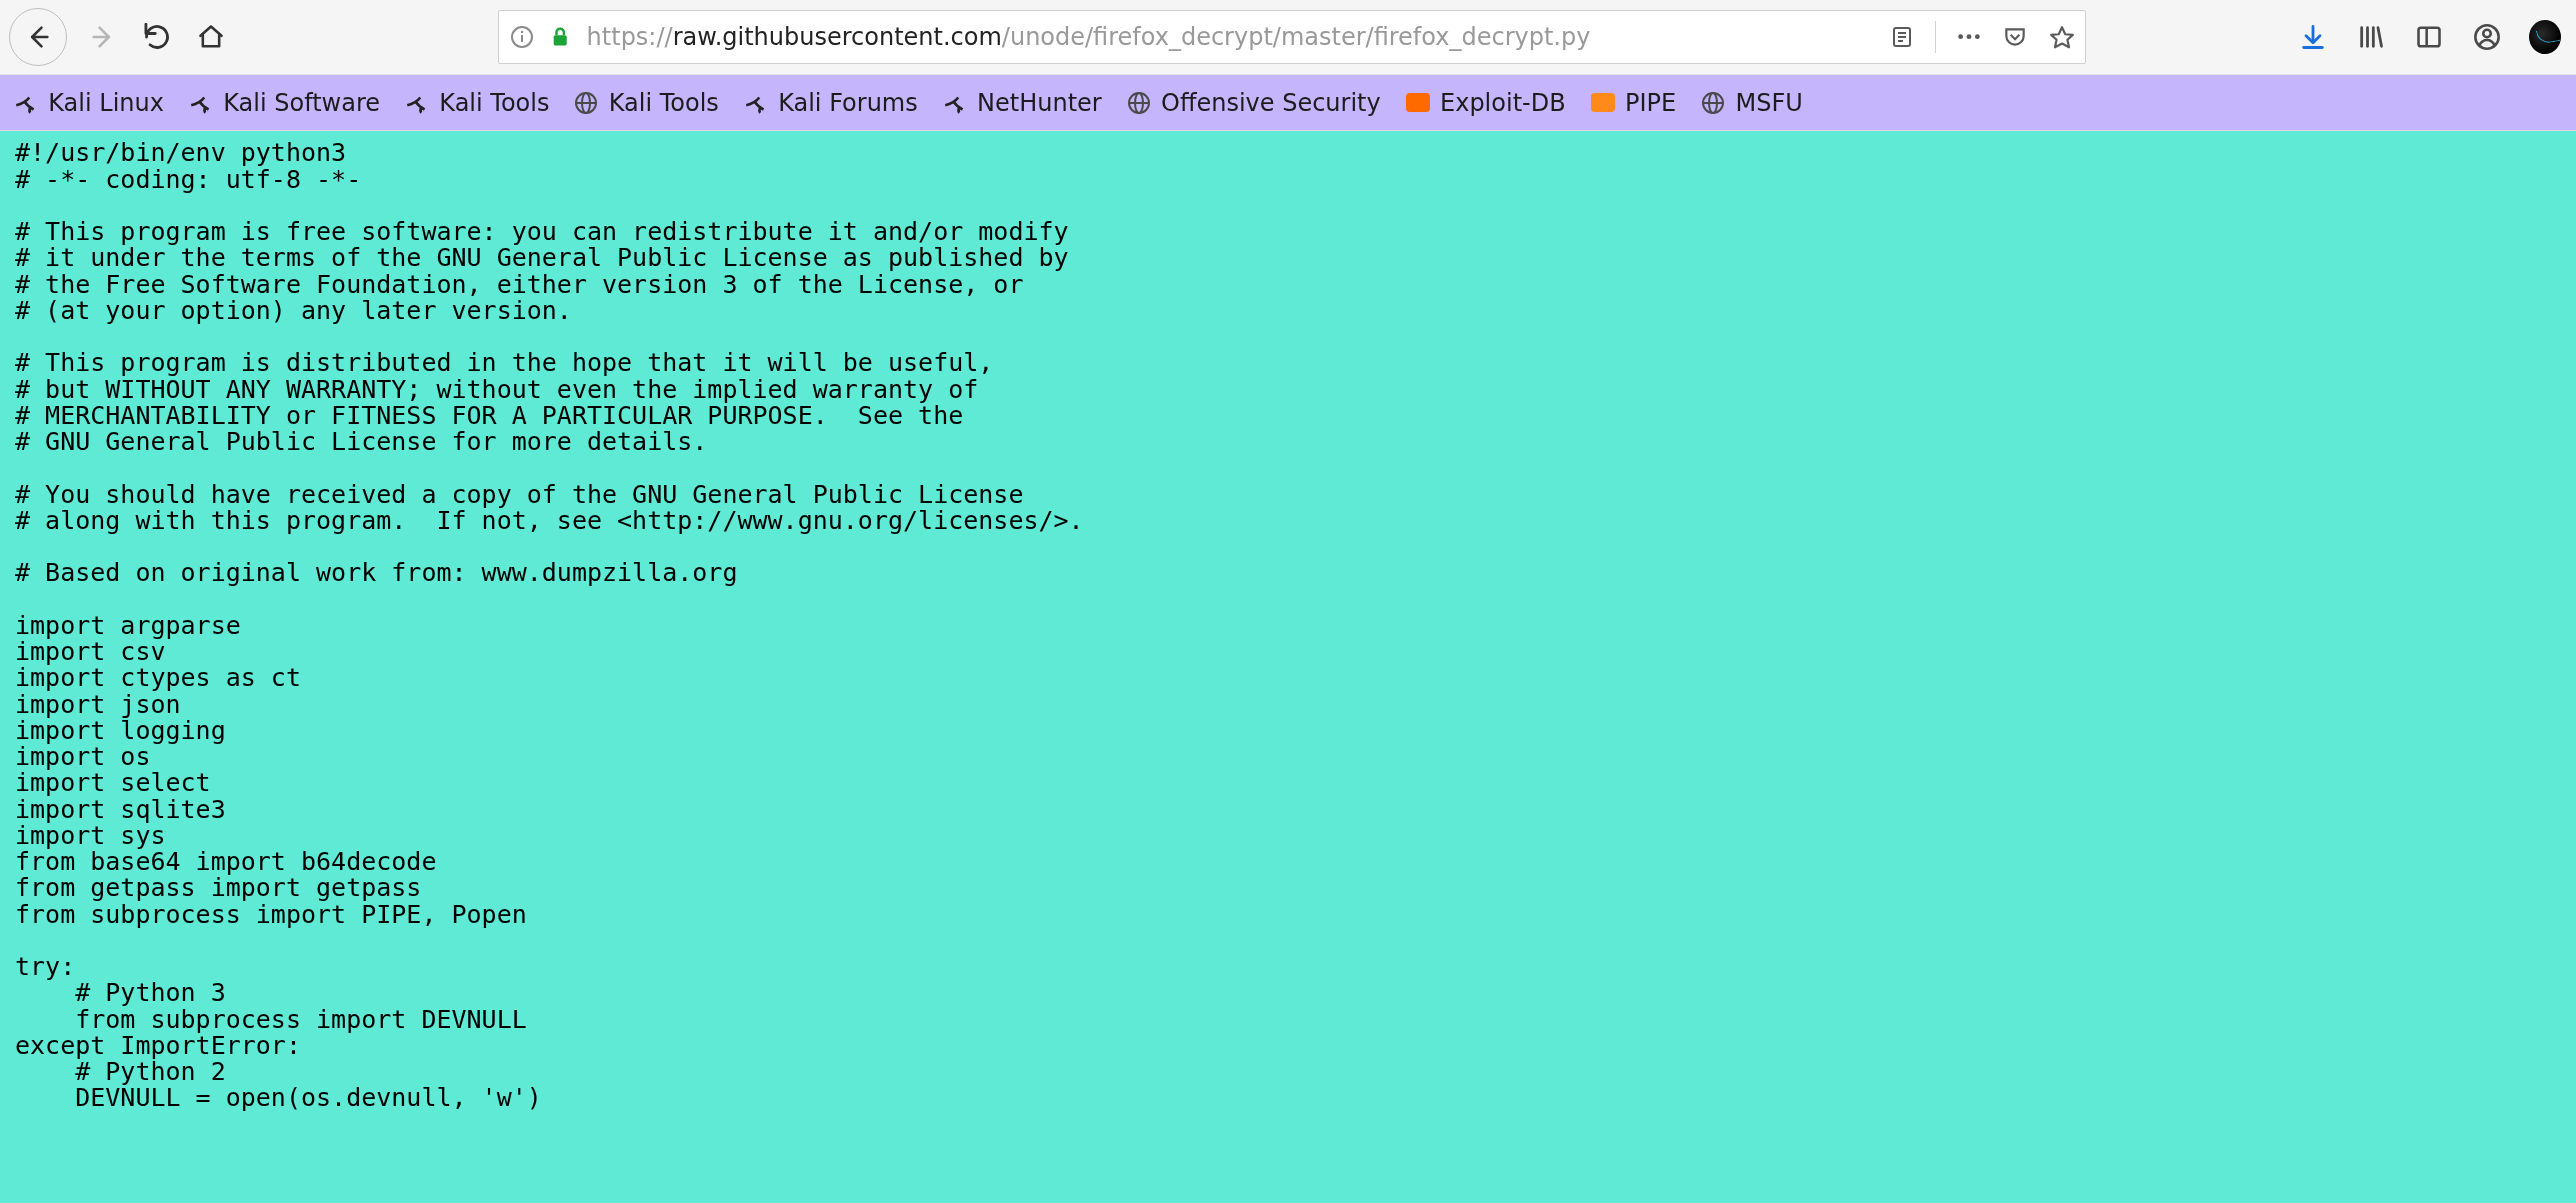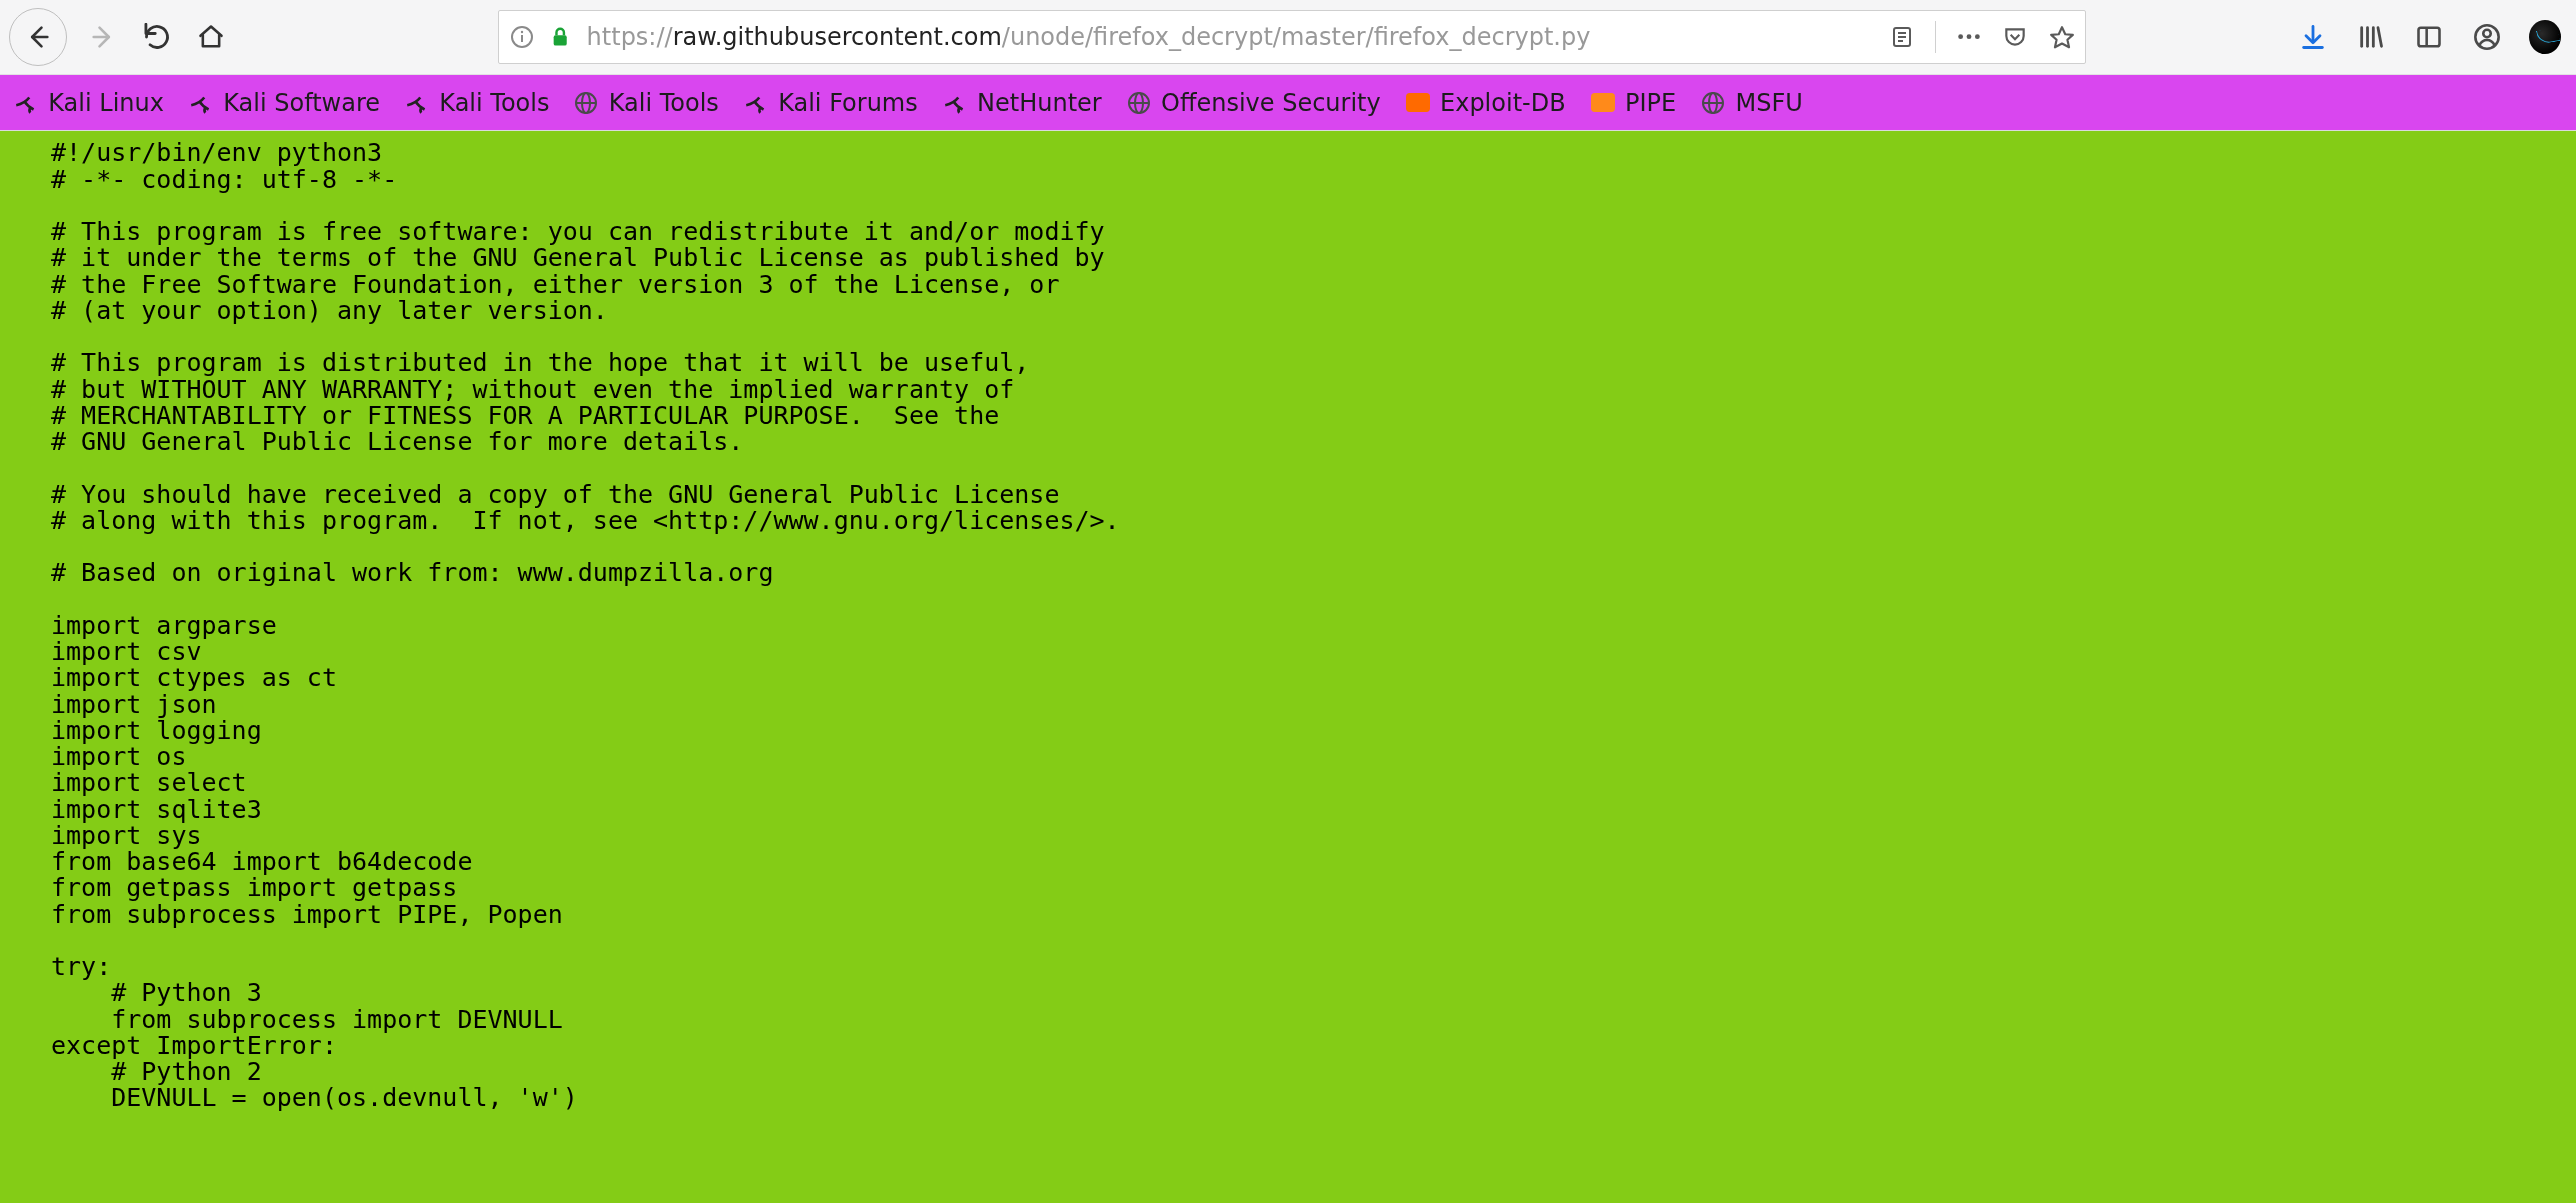--- a/index.html
+++ b/index.html
@@ -94,21 +94,21 @@
     content:""; position:absolute; left:7.5px; top:9.3px; width:20.5px; height:13px;
     border:1.9px solid #2aa8d8; border-top:none; border-right:none;
     border-radius:0 0 0 13px; transform:rotate(-10deg);
   }
 
   
   .bookmarks-bar {
     display: flex;
     align-items: center;
     height: 56px;
-    background: #d946ef;
+    background: #c4b5fd;
     border-bottom: 0.9px solid #dadadb;
     padding: 0 13px;
     gap: 24px;
   }
   .bm-item {
     display: flex; align-items: center; gap: 9.3px;
     font-size: 24px;
     color: #1c1c1c;
     white-space: nowrap;
   }
@@ -125,22 +125,21 @@
   }
   .ghdb-ico {
     width:24px;height:18.7px;border-radius:3.7px;background:#ff8a1a;position:relative;
   }
 
   
   .content {
     width: 100%;
     height: calc(1203px - 75px - 56px);
     overflow: auto;
-    background:#84cc16;
-    padding-left:36px;
+    background:#5eead4;
   }
   pre.raw {
     margin: 0;
     padding: 9.3px 15px 15px 15px;
     font-family: "DejaVu Sans Mono","Liberation Mono", monospace;
     font-size: 25px;
     line-height: 1.05;
     color: #000000;
     white-space: pre;
   }

